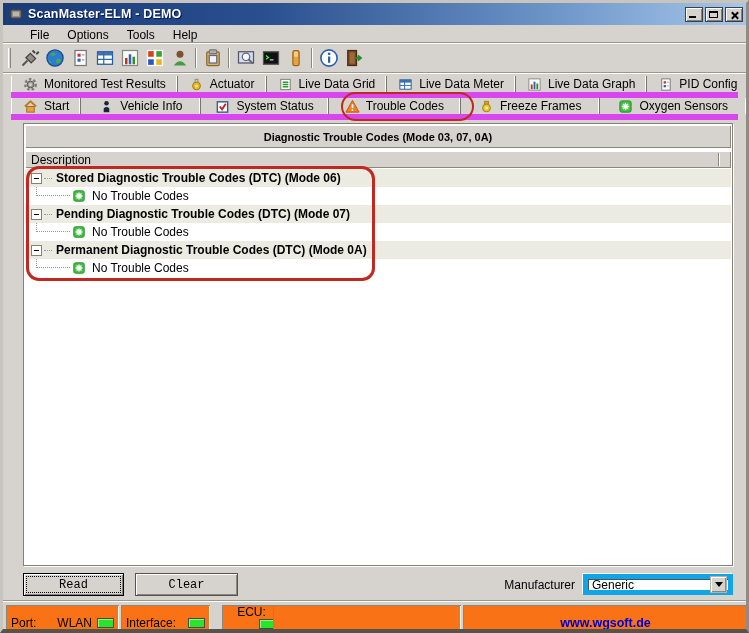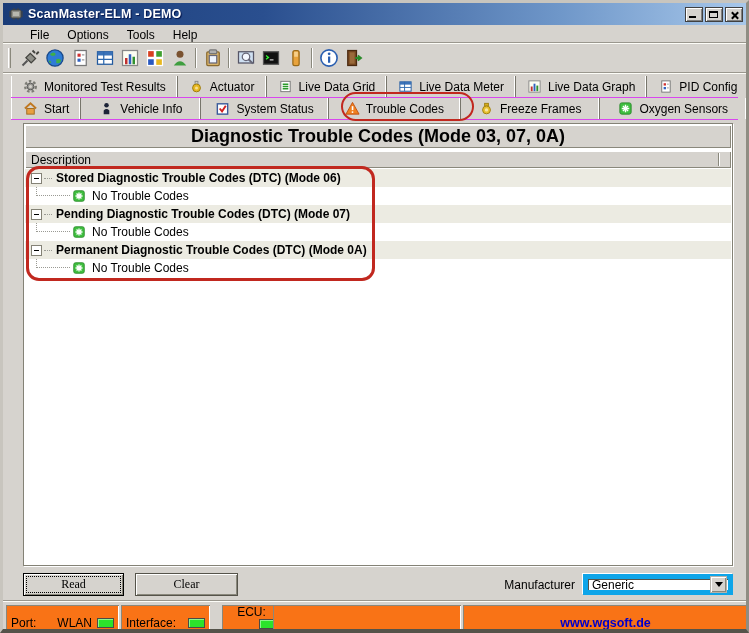--- a/index.html
+++ b/index.html
@@ -28,33 +28,33 @@
   
   .menubar{position:absolute;left:0;top:24px;right:0;height:16px;display:flex;align-items:center;padding-left:6px;gap:2px;margin-left:13px;}
   .menuitem{padding:1px 8px;}
   
   .toolbar{position:absolute;left:0;top:41px;right:0;height:27px;display:flex;align-items:center;padding-left:5px;}
   .grip{width:3px;height:20px;margin-right:6px;border-left:1px solid #fff;border-right:1px solid #8a887c;background:#d6d3ce;}
   .tbtn{width:25px;height:24px;display:flex;align-items:center;justify-content:center;background:transparent;border:none;padding:0;}
   .tsep{width:2px;height:20px;margin:0 3px;border-left:1px solid #8a887c;border-right:1px solid #fff;}
   .etch{position:absolute;left:0;right:0;height:2px;border-top:1px solid #9a978e;border-bottom:1px solid #fdfdf8;}
   
-  .tabrow{position:absolute;left:8px;right:8px;height:22px;display:flex;align-items:stretch;border-bottom:1px solid #d946ef;}
+  .tabrow{position:absolute;left:8px;right:8px;height:22px;display:flex;align-items:stretch;border-bottom:6px solid #d946ef;}
   .tabrow1{top:73px;} .tabrow2{top:95px;}
   .tab{display:flex;align-items:center;gap:6px;padding:0 11px;border-right:1px solid #77756b;
     box-shadow:inset -1px 0 0 #fff;white-space:nowrap;}
   .tab:first-child{border-left:1px solid #fff;}
   .ic{display:inline-flex;line-height:0;}
   
   .contentbox{position:absolute;left:20px;top:120px;width:710px;height:443px;
     background:#fff;border:1px solid #848276;box-shadow:1px 1px 0 #fff;}
   .band{position:absolute;left:1px;right:1px;background:#d6d3ce;
     box-shadow:inset 1px 1px 0 #fff,inset -1px -1px 0 #8a887c;}
   .band-title{top:1px;height:23px;display:flex;align-items:center;justify-content:center;
-    font-weight:bold;font-size:18px;}
+    font-weight:bold;font-size:11px;}
   .band-desc{top:27px;height:17px;display:flex;align-items:center;padding-left:6px;}
   .desc-divider{position:absolute;right:11px;top:2px;bottom:2px;width:2px;
     border-left:1px solid #8a887c;border-right:1px solid #fff;}
   .listrows{position:absolute;left:1px;right:1px;top:45px;}
   .trow{height:18px;display:flex;align-items:center;background:#fff;}
   .trow.stripe{background:#ecebe2;}
   .expander{width:11px;height:11px;margin-left:6px;background:#fff;border:1px solid #848276;
     position:relative;flex:0 0 auto;}
   .expander i{position:absolute;left:2px;top:4px;width:5px;height:1px;background:#000;}
   .hconn{width:8px;height:1px;border-top:1px dotted #9a9a94;margin:0 4px 0 2px;}
@@ -62,21 +62,21 @@
   .elbow{width:34px;height:9px;margin-left:11px;border-left:1px dotted #9a9a94;
     border-bottom:1px dotted #9a9a94;align-self:flex-start;flex:0 0 auto;}
   .child-label{margin-left:6px;}
   .tree-ic{margin-left:2px;}
   
   .annot{position:absolute;border:3px solid #c1281f;pointer-events:none;z-index:50;}
   .annot-tab{left:338px;top:89px;width:133px;height:29px;border-radius:16px;border-width:2.5px;}
   .annot-tree{left:23px;top:163px;width:349px;height:115px;border-radius:13px;}
   
   .btn{position:absolute;top:570px;height:23px;background:#d6d3ce;text-align:center;
-    font-family:Liberation Serif, serif;font-size:12px;
+    font-family:Liberation Mono, monospace;font-size:12px;
     border:1px solid #55534a;box-shadow:inset 1px 1px 0 #fff,inset -1px -1px 0 #8a887c;}
   .btn-read{left:20px;width:101px;border:1px solid #000;
     outline:1px dotted #000;outline-offset:-4px;}
   .btn-clear{left:132px;width:103px;}
   .manu-label{position:absolute;left:490px;top:575px;width:82px;text-align:right;}
   .combobox{position:absolute;left:580px;top:571px;width:150px;height:21px;background:#fff;
     border:5px solid #0ea5e9;box-shadow:inset 1px 1px 0 #55534a, -1px -1px 0 #fff;
     display:flex;align-items:center;}
   .combo-text{flex:1;padding-left:4px;}
   .combo-btn{width:17px;height:17px;margin-right:1px;background:#d6d3ce;

